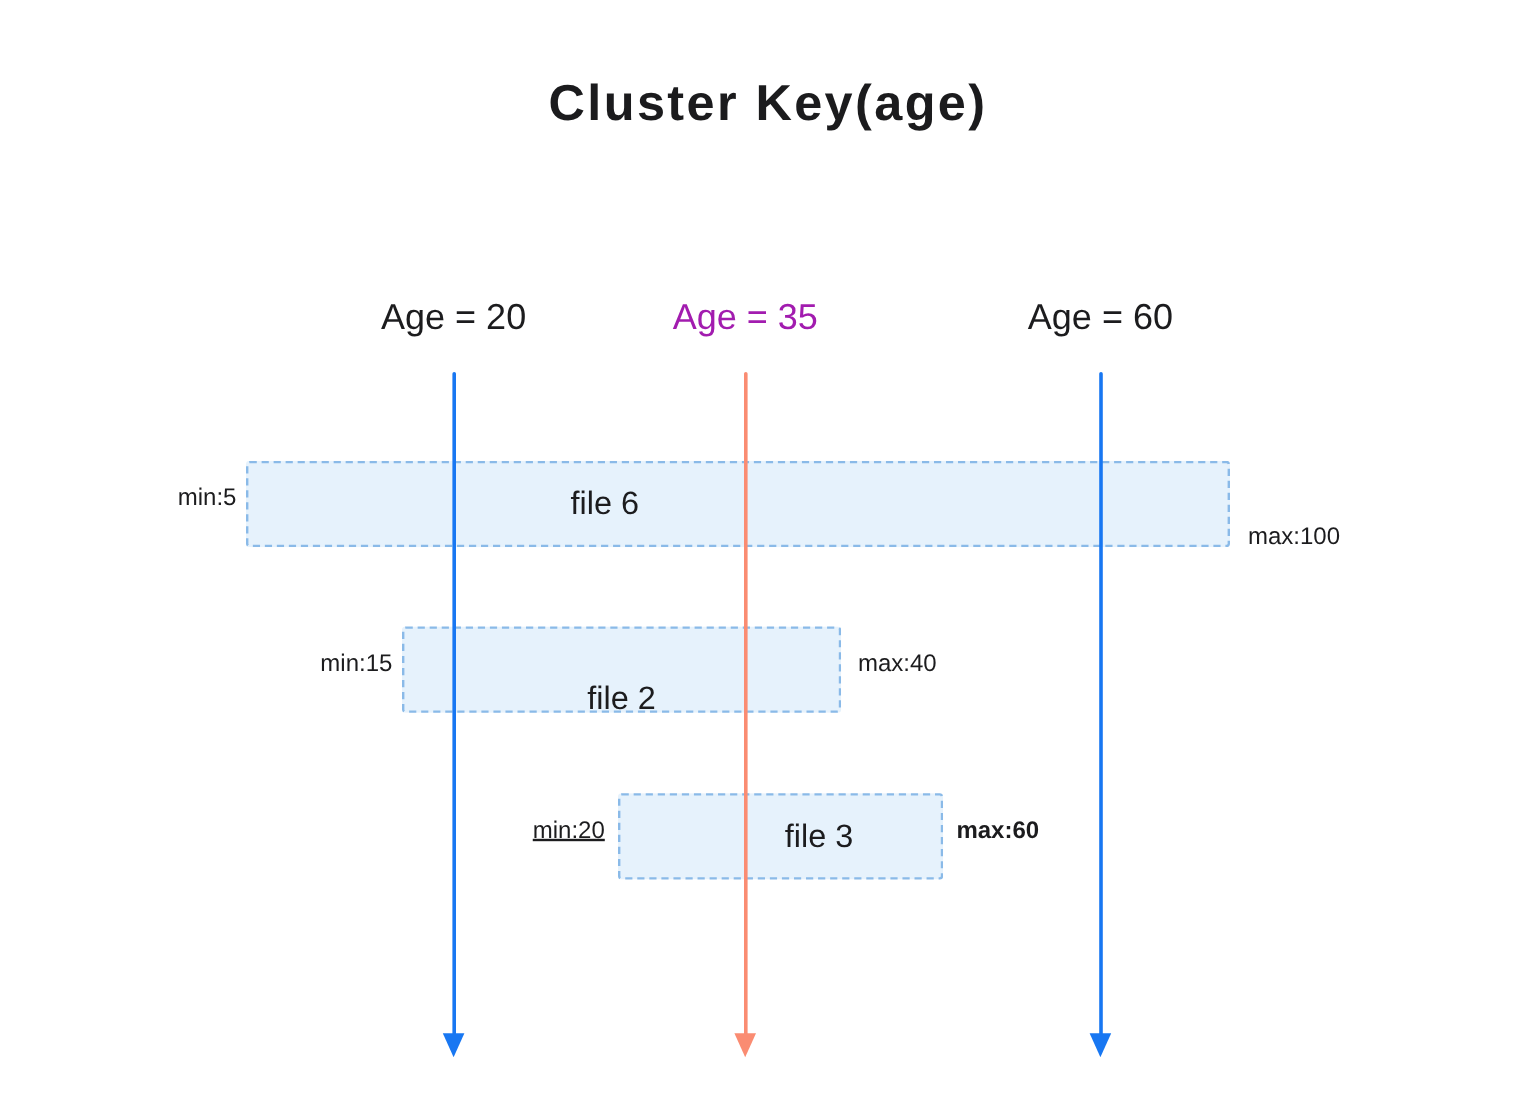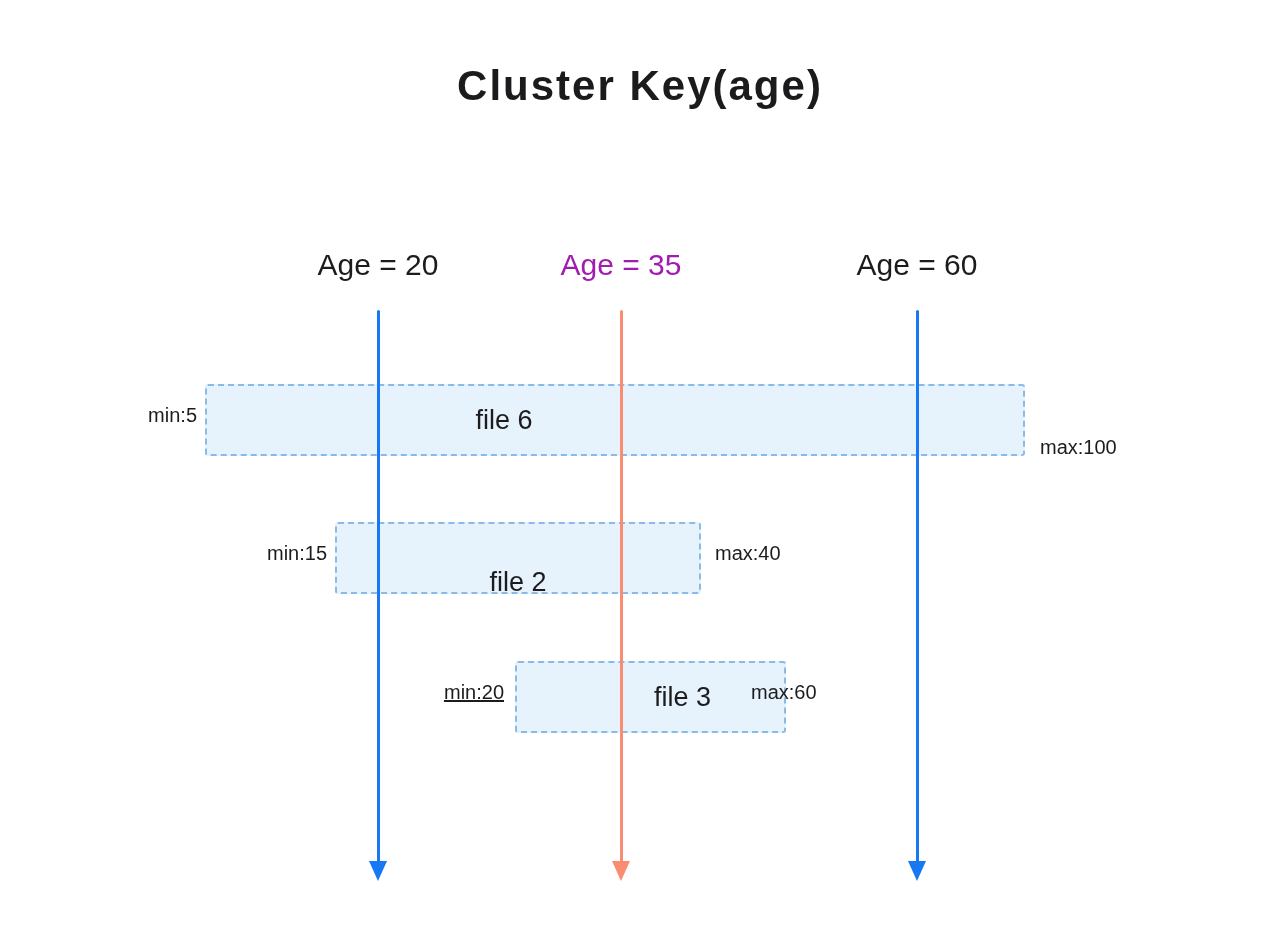--- a/index.html
+++ b/index.html
@@ -59,21 +59,21 @@
   .box-2 .file-label { left:50%;margin-top:24px; }
   .box-3 .file-label { left:50%;margin-left:32px; }
   .side-label {
     position:absolute; font-size:20px; white-space:nowrap; z-index:3;
   }
   .side-label.min-1 { right:1083px; top:404px; }
   .side-label.max-1 { left:1040px;  top:404px;margin-top:32px; }
   .side-label.min-2 { right:953px;  top:542px; }
   .side-label.max-2 { left:715px;   top:542px; }
   .side-label.min-3 { right:776px;  top:681px;text-decoration:underline; }
-  .side-label.max-3 { left:751px;   top:681px; }
+  .side-label.max-3 { left:797px;   top:681px;font-weight:bold; }
 </style>
 </head>
 <body>
 
 <div class="canvas">
 
   <div class="title">Cluster Key(age)</div>
 
   <div class="age-label pos-1 blue">Age = 20</div>
   <div class="age-label pos-2 salmon">Age = 35</div>

